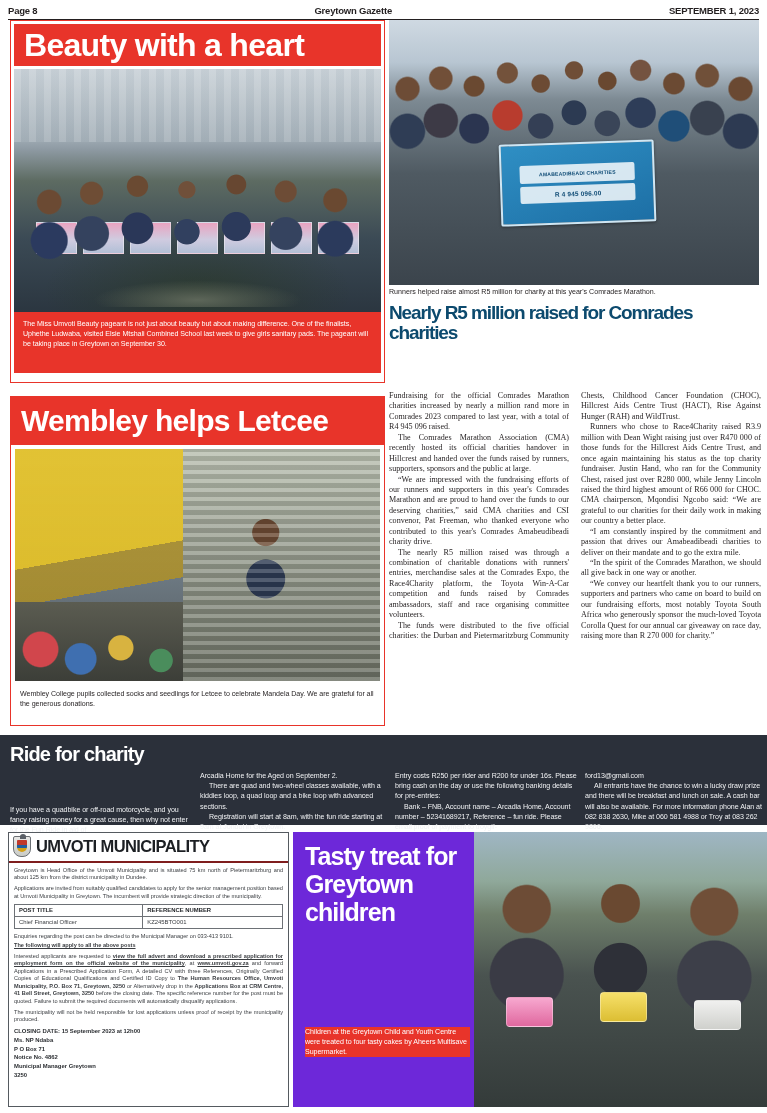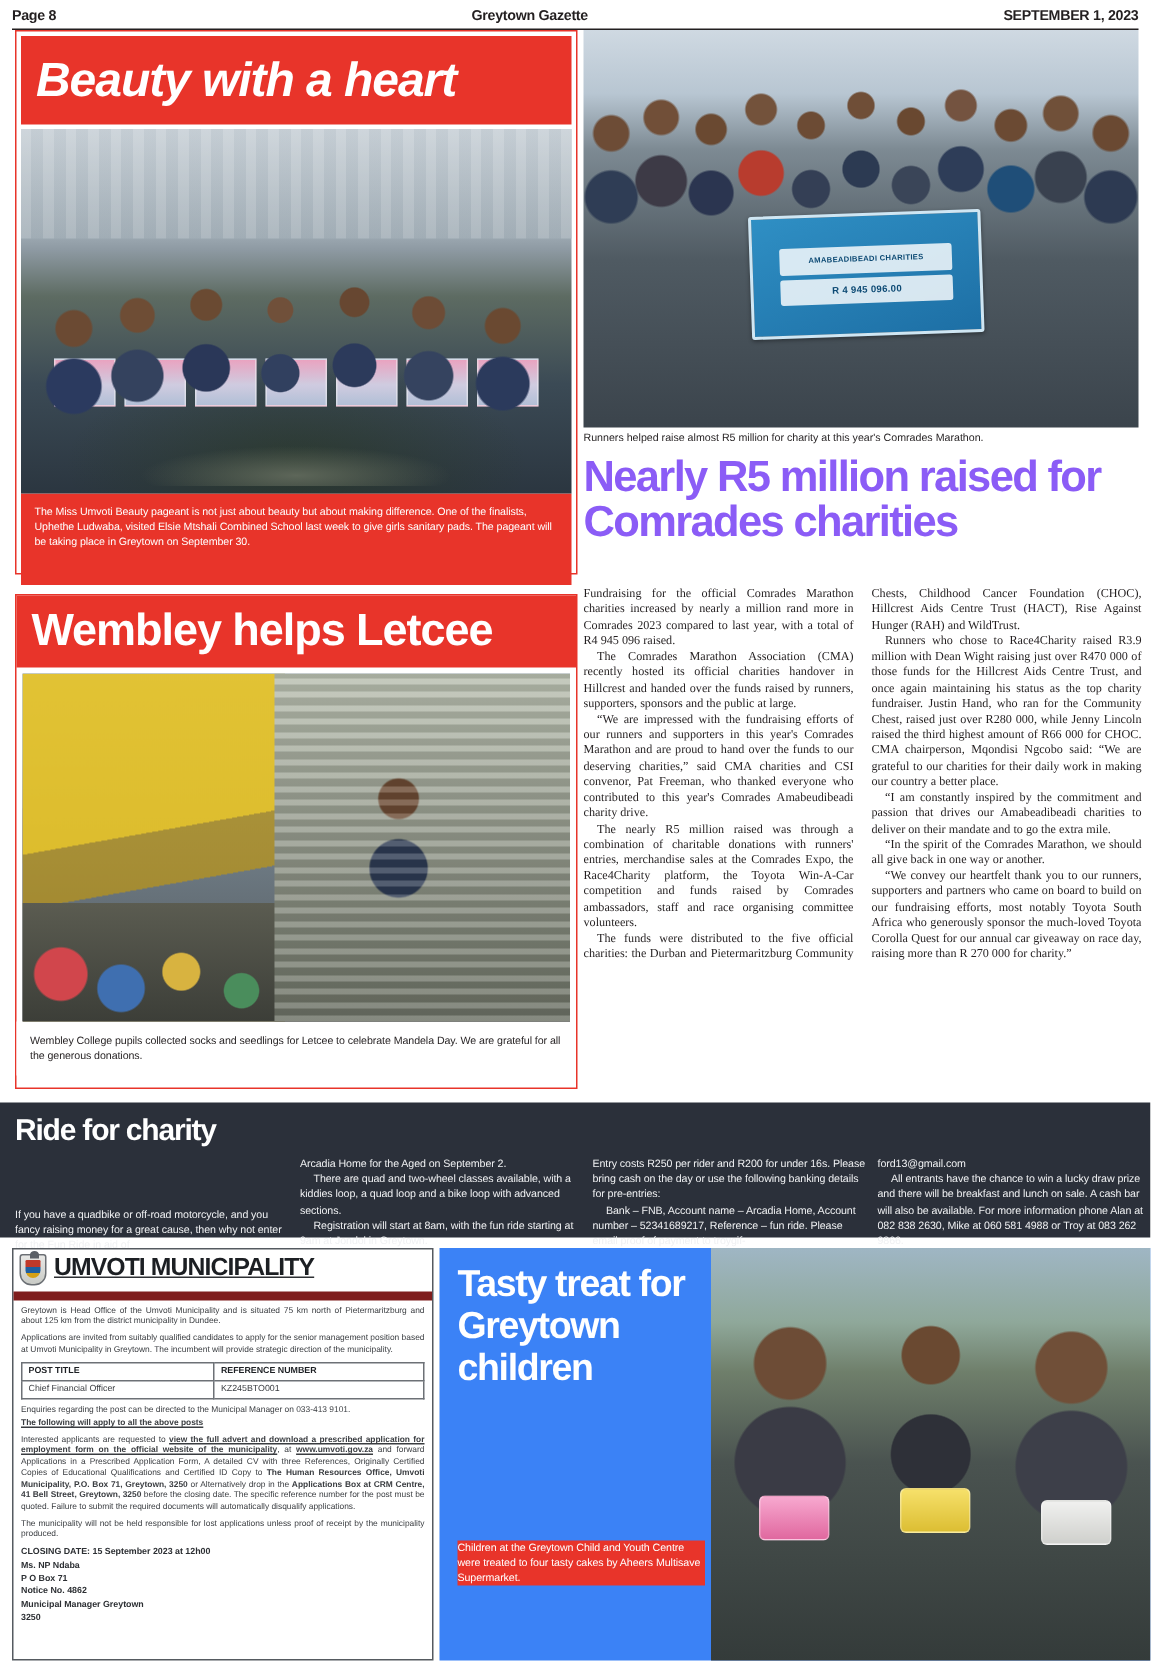--- a/index.html
+++ b/index.html
@@ -192,40 +192,40 @@
     font-size:7.1px; line-height:1.44; letter-spacing:-0.05px; color:#f0f1f3;
   }
   .ride-body p{ margin:0; text-indent:9px; }
   .ride-body p.first{ text-indent:0;margin-top:28px; }
 
   
   .art-kicker{
     font-size:7.1px; line-height:1.4; color:#231f20;
   }
   .art-head{
-    font-size:29px; font-weight:bold; line-height:1.04;
-    letter-spacing:-1.1px; color:#8b5cf6;
+    font-size:19px; font-weight:bold; line-height:1.04;
+    letter-spacing:-1.1px; color:#0c4a6e;
   }
   .art-cols{
     column-count:2; column-gap:12px;
     font-family:"Liberation Serif", serif;
     font-size:8.1px; line-height:1.29; text-align:justify;
     color:#231f20;
   }
   .art-cols p{ margin:0; text-indent:9px; }
   .art-cols p.first{ text-indent:0; }
 
   
   .muni{
     position:absolute; background:#ffffff; border:1px solid #555a60;
     color:#2c2f33;
   }
   .muni-head{
-    display:flex; gap:5px;
-    border-bottom:6px solid #7f1d1d; padding:3px 4px 4px 4px;text-decoration:underline;
+    display:flex; align-items:center; gap:5px;
+    border-bottom:2px solid #7f1d1d; padding:3px 4px 4px 4px;
   }
   .crest{
     width:18px; height:21px; flex:0 0 18px; position:relative;
     background:linear-gradient(180deg,#e8e8e6,#c9cbc6);
     border:1px solid #6b6f74;
     border-radius:2px 2px 8px 8px;
   }
   .crest::before{
     content:""; position:absolute; left:3px; top:3px; right:3px; bottom:4px;
     background:
@@ -270,21 +270,21 @@
 <div class="page">
 
   <div class="masthead">
     <span>Page 8</span>
     <span class="mh-center">Greytown Gazette</span>
     <span>SEPTEMBER 1, 2023</span>
   </div>
 
   <div class="red-box" style="left:10px; top:20px; width:375px; height:363px;">
 
-    <div class="red-head" style="margin:3px; height:59px; padding:0 10px; font-size:32px;font-style:italic;">
+    <div class="red-head" style="margin:3px; height:42px; padding:0 10px; font-size:32px;">
       <span>Beauty with a heart</span>
     </div>
 
     <div class="photo ph-school" style="margin:0 3px; height:243px;">
       <div class="ph-box-row">
         <i></i>
           <i></i>
           <i></i>
           <i></i>
           <i></i>
@@ -406,21 +406,21 @@
         <div>CLOSING DATE: 15 September 2023 at 12h00</div>
         <div>Ms. NP Ndaba</div>
         <div>P O Box 71</div>
         <div>Notice No. 4862</div>
         <div>Municipal Manager Greytown</div>
         <div>3250</div>
       </div>
     </div>
   </div>
 
-  <div style="position:absolute; left:293px; top:832px; width:474px; height:275px; background:#3b82f6;">
+  <div style="position:absolute; left:293px; top:832px; width:474px; height:275px; background:#6d28d9;">
 
     <div class="photo ph-cakes" style="position:absolute; left:181px; top:0; width:293px; height:275px;">
       <span class="cake c1"></span>
       <span class="cake c2"></span>
       <span class="cake c3"></span>
     </div>
 
     <div class="tasty-title" style="position:absolute; left:12px; top:10px; width:165px;">
       <span>Tasty treat for Greytown children</span>
     </div>

